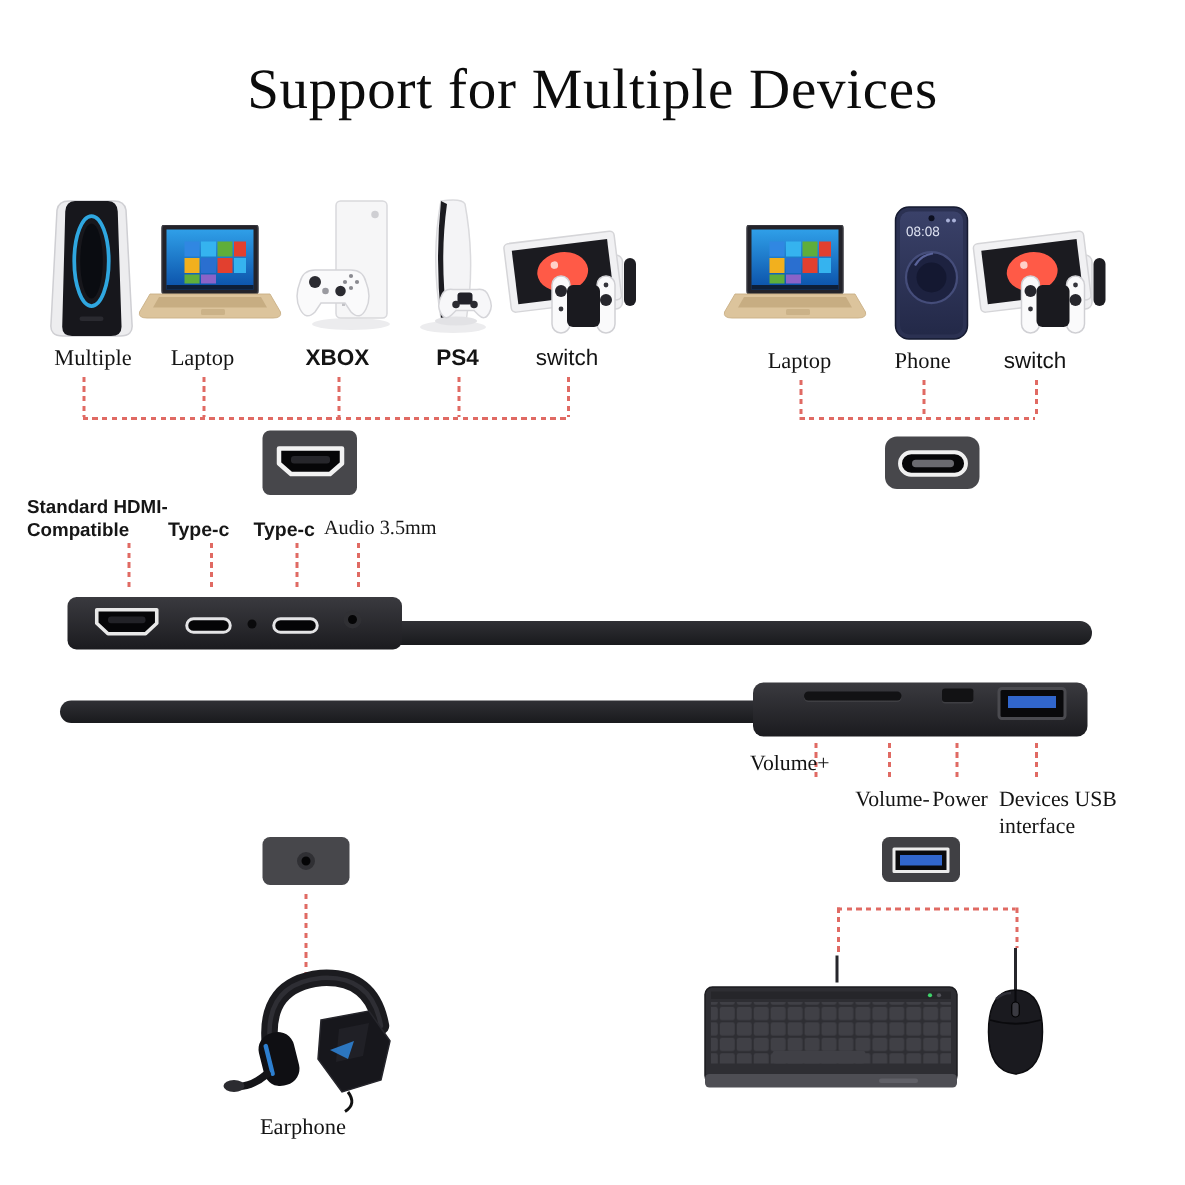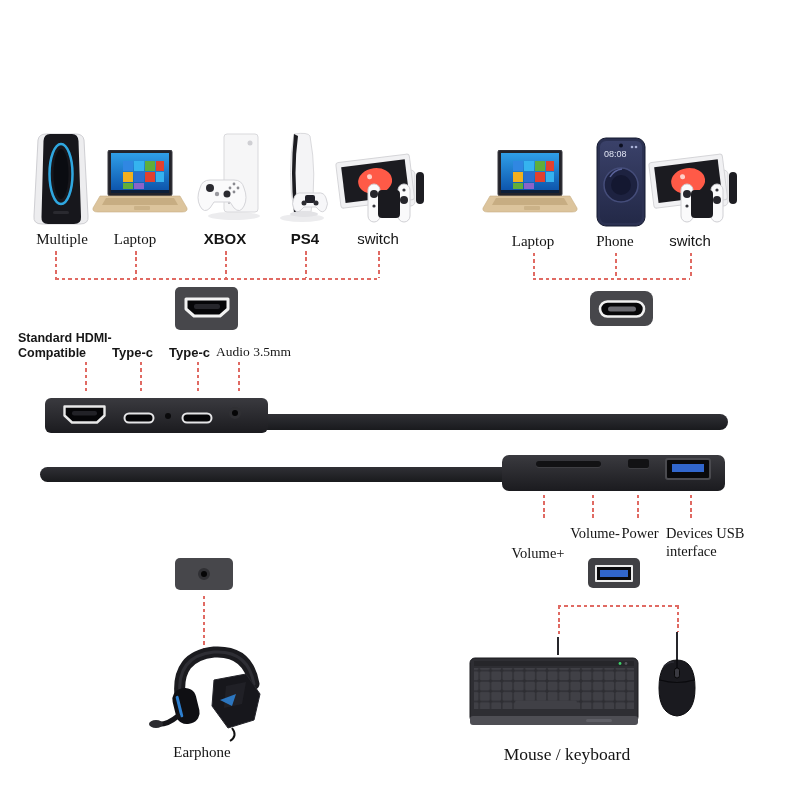--- a/index.html
+++ b/index.html
@@ -31,20 +31,21 @@
              display:flex;justify-content:center;}
   .usb-blue{width:28px;height:7px;background:#3166cc;margin-top:3px;}
   .ctrl-label{position:absolute;font-size:14.5px;color:#141414;line-height:1.25;}
   .acc-label{position:absolute;text-align:center;color:#141414;}
 </style>
 </head>
 <body>
 
 <div class="canvas">
 
+  <div class="title">Support for Multiple Devices</div>
 
   <div class="abs" style="left:28px;top:132px;width:66px;height:96px">
     <svg width="66" height="96" viewBox="0 0 66 96">
       <path d="M10 8 Q11 2 18 2 L48 2 Q55 2 56 8 L60 84 Q61 92 52 92 L14 92 Q5 92 6 84 Z" fill="#ededef" stroke="#cfcfd3"></path>
       <path d="M22 2 L44 2 Q50 2 50.5 9 L53 85 Q53.5 92 46 92 L20 92 Q13 92 13.5 85 L15.5 9 Q16 2 22 2 Z" fill="#17171c"></path>
       <ellipse cx="33" cy="42" rx="11.5" ry="30" fill="none" stroke="#2fa7e0" stroke-width="2.5"></ellipse>
       <ellipse cx="33" cy="42" rx="7.5" ry="25" fill="#0a0c11"></ellipse>
       <rect x="25" y="79" width="16" height="3" rx="1.5" fill="#2a2a30"></rect>
     </svg>
   </div>
@@ -282,21 +283,21 @@
     <div class="abs" style="left:665px;top:458px;width:46px;height:22px;background:#09090b;border:2px solid #4a4a4f;border-radius:3px;display:flex;justify-content:center">
       <div style="width:32px;height:8px;background:#3166cc;margin-top:4px"></div>
     </div>
   </div>
 
   <div class="vline" style="left:543px;top:495px;height:25px"></div>
   <div class="vline" style="left:592px;top:495px;height:25px"></div>
   <div class="vline" style="left:637px;top:495px;height:25px"></div>
   <div class="vline" style="left:690px;top:495px;height:25px"></div>
 
-  <div class="ctrl-label" style="left:500px;top:544px;width:76px;text-align:center">Volume+</div>
+  <div class="ctrl-label" style="left:500px;top:500px;width:76px;">Volume+</div>
   <div class="ctrl-label" style="left:557px;top:524px;width:76px;text-align:center">Volume-</div>
   <div class="ctrl-label" style="left:614px;top:524px;width:52px;text-align:center">Power</div>
   <div class="ctrl-label" style="left:666px;top:524px;width:88px">Devices USB interface</div>
 
   <div class="port-card" style="left:175px;top:558px;width:58px;height:32px">
     <div class="jack-circle"></div>
   </div>
   <div class="vline" style="left:203px;top:596px;height:56px"></div>
 
   <div class="port-card" style="left:588px;top:558px;width:52px;height:30px;background:#404044">
@@ -349,15 +350,14 @@
 
   <div class="abs" style="left:654px;top:656px;width:46px;height:66px">
     <svg width="46" height="66" viewBox="0 0 46 66">
       <path d="M23 4 Q41 4 41 32 Q41 58 23 60 Q5 58 5 32 Q5 4 23 4 Z" fill="#1a1a1f" stroke="#0c0c0f"></path>
       <path d="M23 4 L23 22" stroke="#0a0a0d" stroke-width="1.4"></path>
       <path d="M6 24 Q23 29 40 24" stroke="#0a0a0d" stroke-width="1.2" fill="none"></path>
       <rect x="20.5" y="12" width="5" height="10" rx="2.5" fill="#3a3a41" stroke="#000" stroke-width="0.8"></rect>
       <path d="M10 10 Q14 6 20 6" stroke="#2e2e36" stroke-width="1.6" fill="none"></path>
     </svg>
   </div>
-  <div class="acc-label serif" style="left:465px;top:744px;width:204px;font-size:17.5px">Mouse / keyboard</div>
 
 </div>
 
 </body></html>

